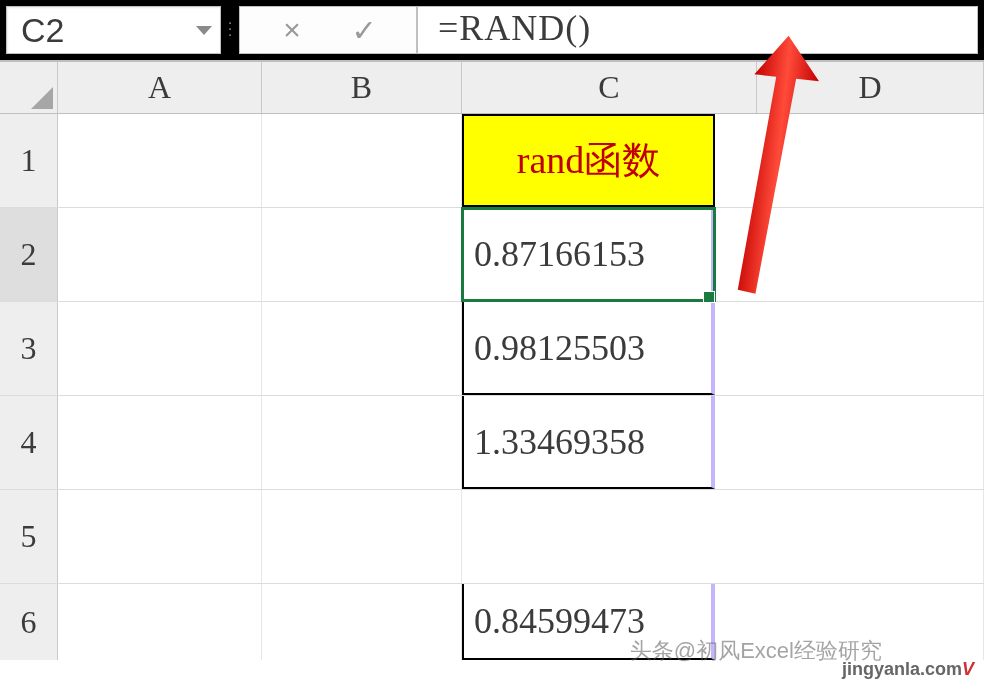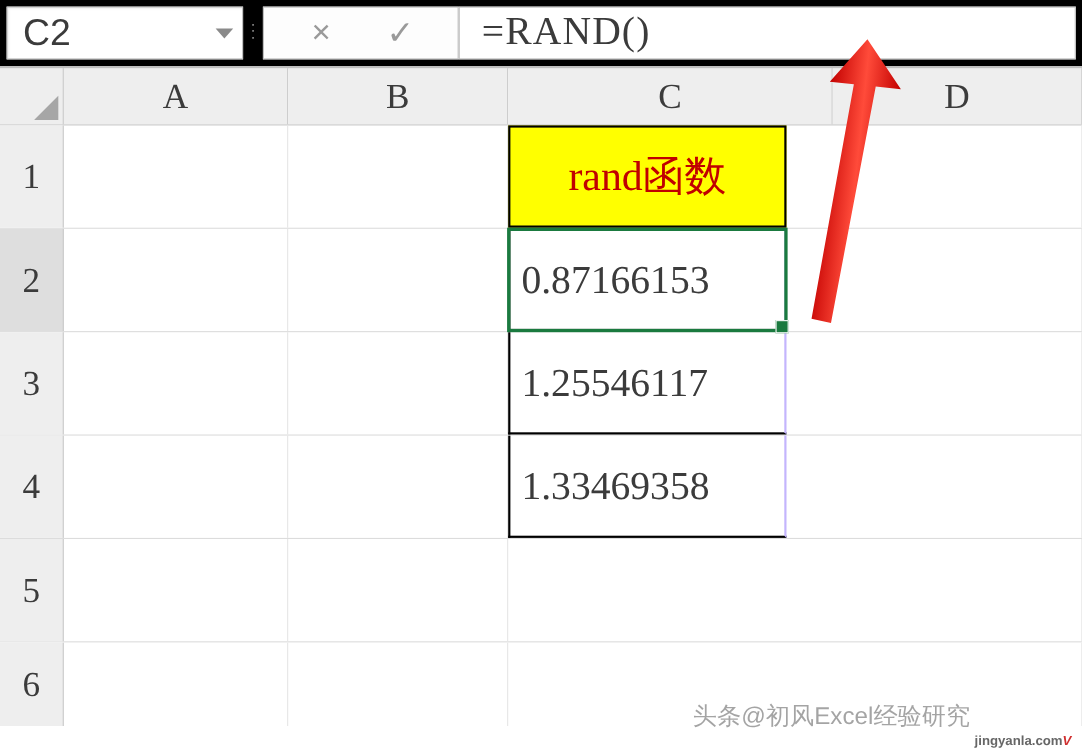--- a/index.html
+++ b/index.html
@@ -170,21 +170,21 @@
       display: flex;
       align-items: center;
       justify-content: center;
       font-size: 38px;
       color: #c00000;
       font-weight: normal;
       font-family: "SimSun", "宋体", serif;
     }
     .c-data {
       border-left: 2px solid #000;
-      border-right: 2px solid #c4b5fd;
+      border-right: 4px solid #c4b5fd;
       border-bottom: 2px solid #000;
       font-size: 36px;
       color: #3b3b3b;
       padding-left: 10px;
       display: flex;
       align-items: center;
       font-family: "SimSun", "宋体", serif;
     }
     .c-data.selected {
       outline: 3px solid #1a7a3f;
@@ -228,21 +228,21 @@
       color: rgba(90,90,90,0.55);
       font-size: 22px;
       font-family: Liberation Sans, sans-serif;
       z-index: 60;
     }
     .watermark2 {
       position: absolute;
       right: 10px;
       bottom: 4px;
       color: #666;
-      font-size: 12px;
+      font-size: 18px;
       font-family: Arial, sans-serif;
       font-weight: bold;
       z-index: 61;
     }
     .watermark-v {
       color: #d03030;
       font-style: italic;
     }
   </style>
 </head>
@@ -290,21 +290,21 @@
     <div class="cell cell-A"></div>
     <div class="cell cell-B"></div>
     <div class="c-data cell-C selected">0.87166153</div>
     <div class="cell cell-D"></div>
   </div>
 
   <div class="row">
     <div class="row-header">3</div>
     <div class="cell cell-A"></div>
     <div class="cell cell-B"></div>
-    <div class="c-data cell-C">1.25546117</div>
+    <div class="c-data cell-C">0.98125503</div>
     <div class="cell cell-D"></div>
   </div>
 
   <div class="row">
     <div class="row-header">4</div>
     <div class="cell cell-A"></div>
     <div class="cell cell-B"></div>
     <div class="c-data cell-C">1.33469358</div>
     <div class="cell cell-D"></div>
   </div>
@@ -313,20 +313,21 @@
     <div class="row-header">5</div>
     <div class="cell cell-A"></div>
     <div class="cell cell-B"></div>
     <div class="cell cell-D"></div>
   </div>
 
   <div class="row last">
     <div class="row-header">6</div>
     <div class="cell cell-A"></div>
     <div class="cell cell-B"></div>
+    <div class="c-data cell-C">0.84599473</div>
     <div class="cell cell-D"></div>
   </div>
 </div>
 
 <svg class="arrow-overlay" viewBox="0 0 120 260">
   <defs>
     <linearGradient id="redgrad" x1="0" y1="0" x2="1" y2="0">
       <stop offset="0" stop-color="#c20000"></stop>
       <stop offset="0.5" stop-color="#ff4b3a"></stop>
       <stop offset="1" stop-color="#c20000"></stop>

